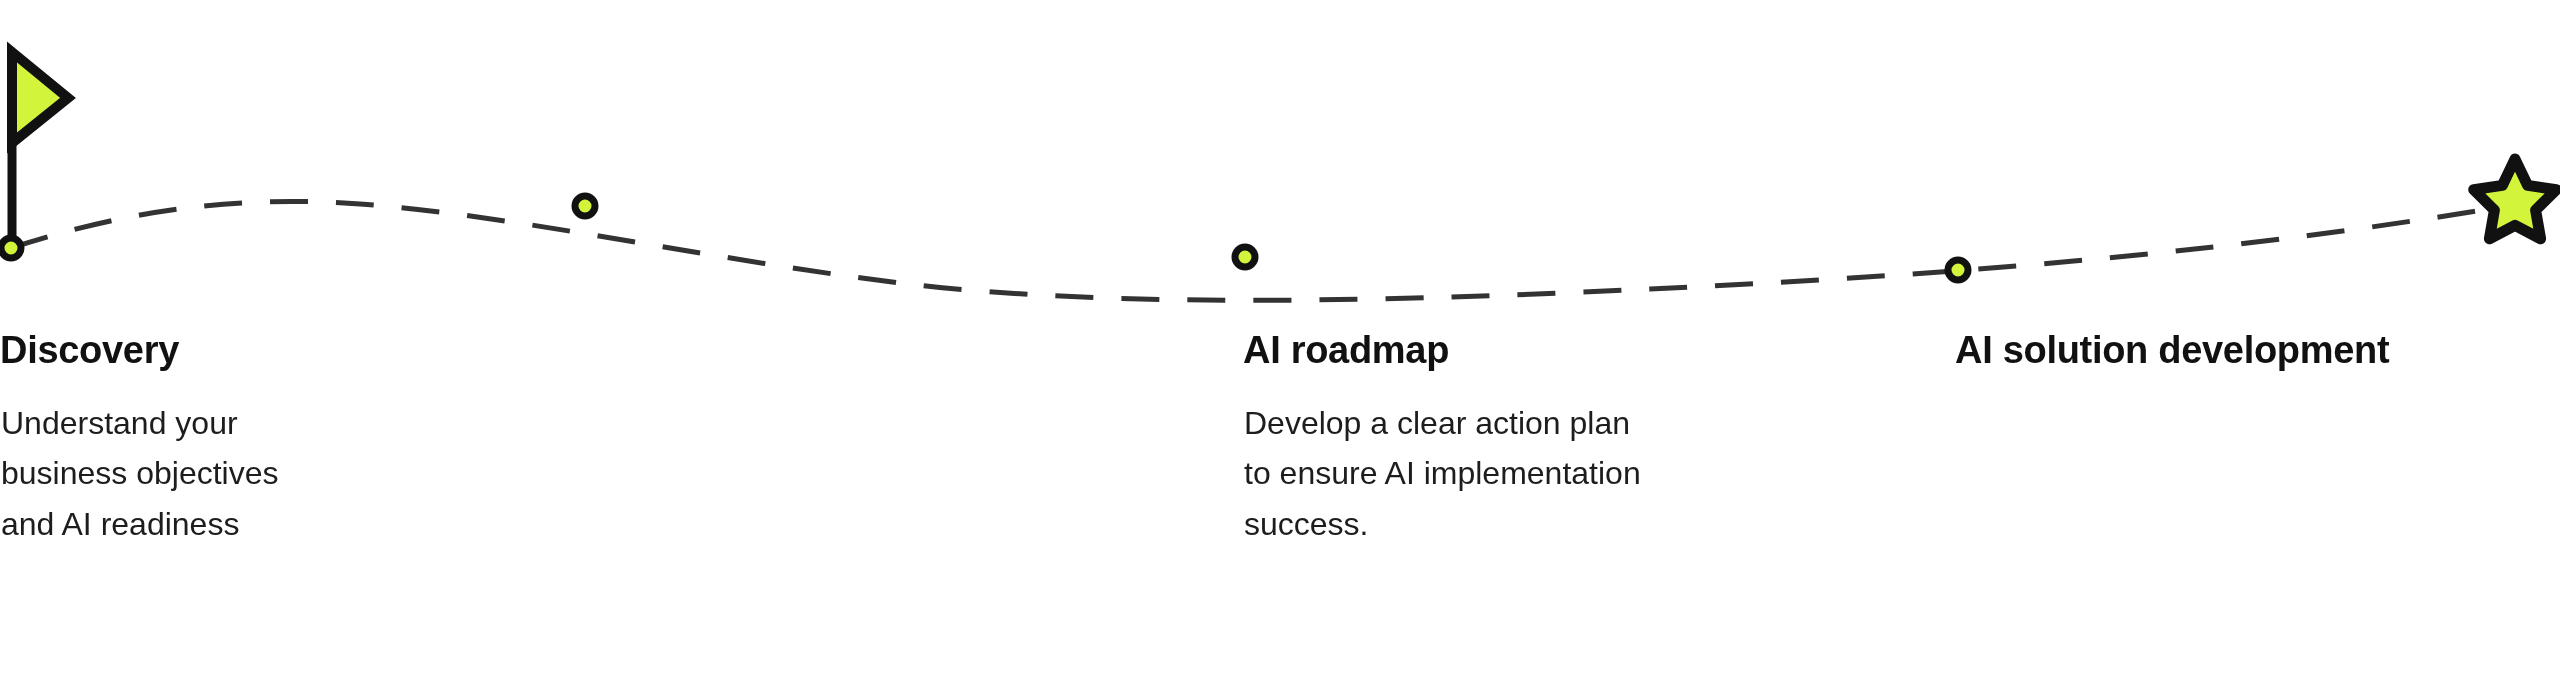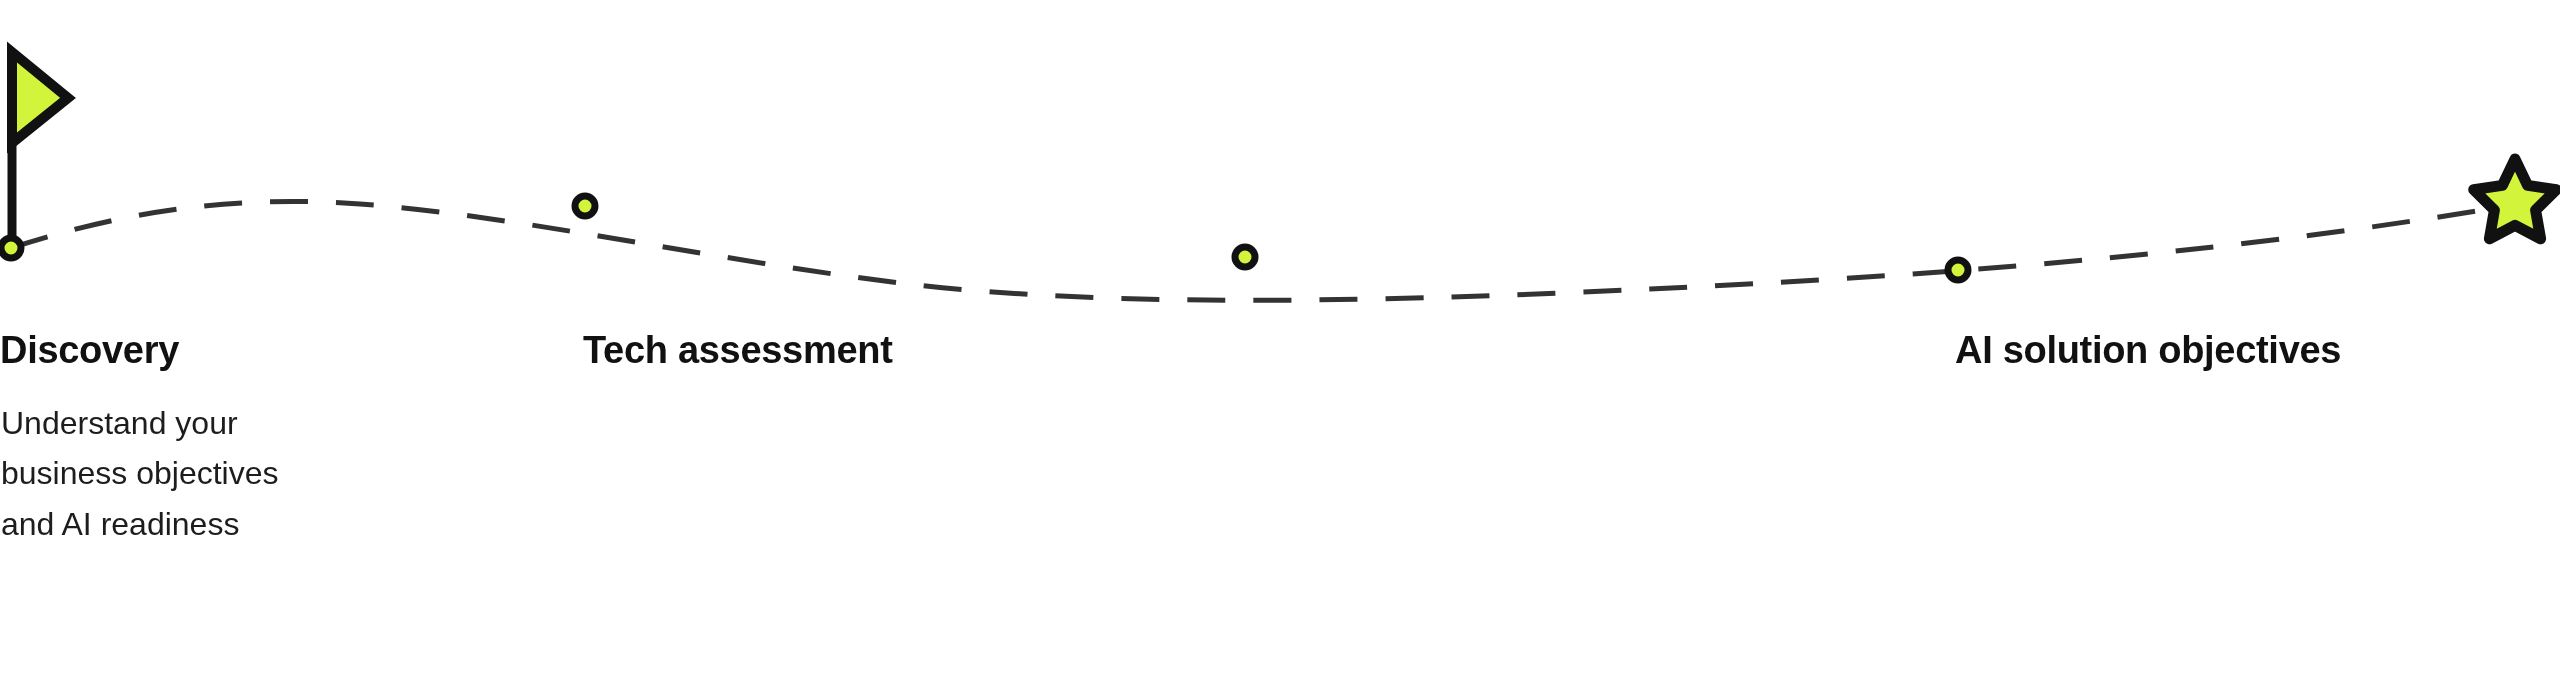--- a/index.html
+++ b/index.html
@@ -101,22 +101,25 @@
   </svg>
 
   <div id="steps">
 
     <div class="step step-0">
       <h3 class="step-title">Discovery</h3>
       <p class="step-desc">Understand your business objectives and AI readiness</p>
     </div>
 
     <div class="step step-1">
-      <h3 class="step-title">Tech assessment</h3>
     </div>
 
+    <div class="step step-2">
+      <h3 class="step-title">AI roadmap</h3>
+      <p class="step-desc">Develop a clear action plan to ensure AI implementation success.</p>
+    </div>
 
     <div class="step step-3">
-      <h3 class="step-title">AI solution objectives</h3>
+      <h3 class="step-title">AI solution development</h3>
     </div>
 
   </div>
 </div>
 
 </body></html>

